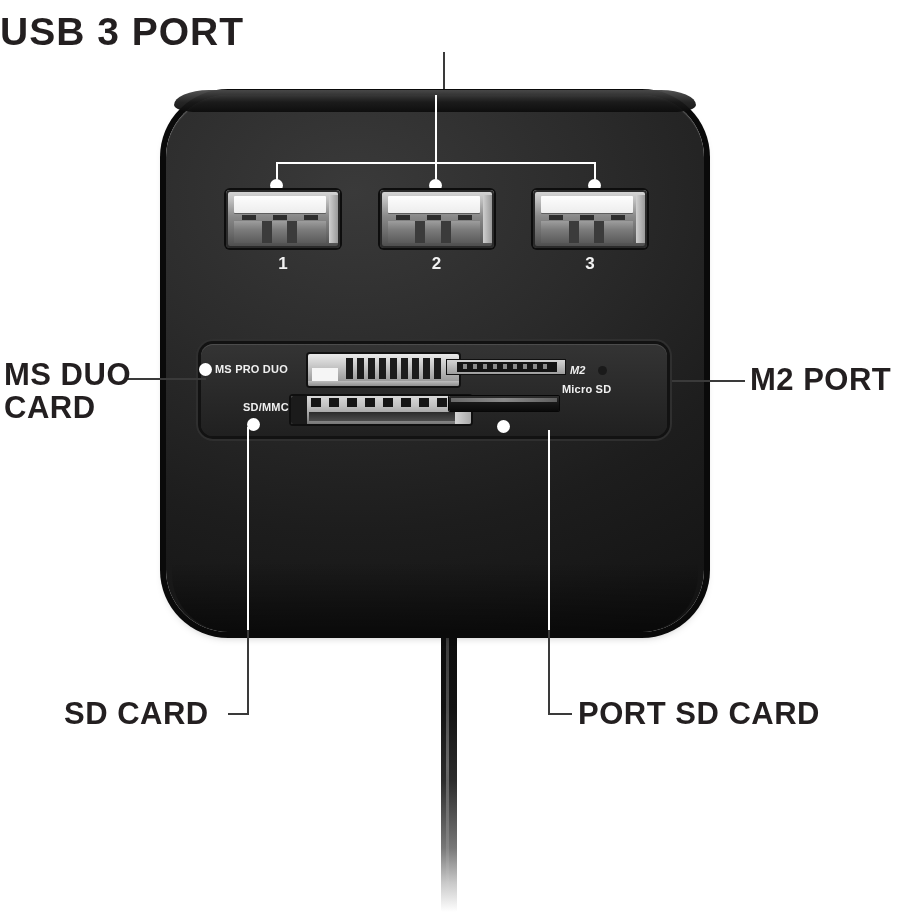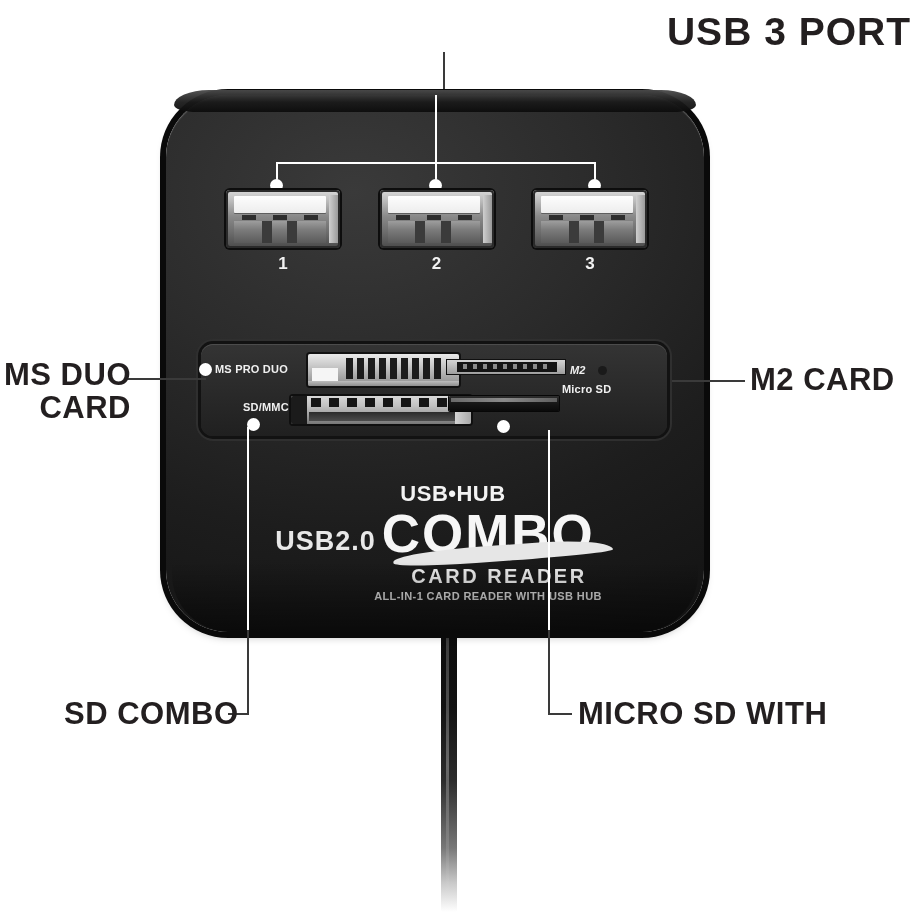--- a/index.html
+++ b/index.html
@@ -21,21 +21,21 @@
     inset: 0;
     background: #ffffff;
   }
 
   
   .title {
     position: absolute;
     left: 0;
     right: 0;
     top: 10px;
-    text-align: right;
+    text-align: left;
     font-size: 39px;
     font-weight: bold;
     letter-spacing: 1px;
     color: #231f20;
   }
 
   
   .cable {
     position: absolute;
     left: 441px;
@@ -522,48 +522,38 @@
       <div class="slot-microsd">
         <div class="lipline"></div>
       </div>
 
       <div class="dot" style="left:-2px; top:19px;"></div>
       <div class="dot-dark" style="left:397px; top:22px;"></div>
       <div class="dot" style="left:46px; top:74px;"></div>
       <div class="dot" style="left:296px; top:76px;"></div>
     </div>
 
-    <div class="brand">
-      <div class="usbhub">USB•HUB</div>
-      <div class="mainrow">
-        <span class="usb20">USB2.0</span>
-        <span class="combo">COMBO</span>
-      </div>
-      <div class="swoosh"></div>
-      <div class="cardreader">CARD READER</div>
-      <div class="tagline">ALL-IN-1 CARD READER WITH USB HUB</div>
-    </div>
 
     <div class="bottomshade"></div>
   </div>
 
   <div class="ln-dark" style="left:128px; top:378px; width:78px; height:2px;"></div>
 
   <div class="ln-dark" style="left:672px; top:380px; width:73px; height:2px;"></div>
 
   <div class="ln" style="left:247px; top:427px; width:2px; height:205px;"></div>
   <div class="ln-dark" style="left:247px; top:630px; width:2px; height:85px;"></div>
   <div class="ln-dark" style="left:228px; top:713px; width:21px; height:2px;"></div>
 
   <div class="ln" style="left:548px; top:430px; width:2px; height:202px;"></div>
   <div class="ln-dark" style="left:548px; top:630px; width:2px; height:85px;"></div>
   <div class="ln-dark" style="left:548px; top:713px; width:24px; height:2px;"></div>
 
-  <div class="callout" style="left:4px; top:358px; text-align:right;">MS DUO
+  <div class="callout" style="left:4px; top:358px; text-align:left;">MS DUO
 CARD</div>
 
-  <div class="callout" style="left:750px; top:363px;">M2 CARD</div>
-
-  <div class="callout" style="left:64px; top:697px;">SD COMBO</div>
-
-  <div class="callout" style="left:578px; top:697px;">MICRO SD WITH</div>
+  <div class="callout" style="left:750px; top:363px;">M2 PORT</div>
+
+  <div class="callout" style="left:64px; top:697px;">SD CARD</div>
+
+  <div class="callout" style="left:578px; top:697px;">PORT SD CARD</div>
 
 </div>
 
 </body></html>

